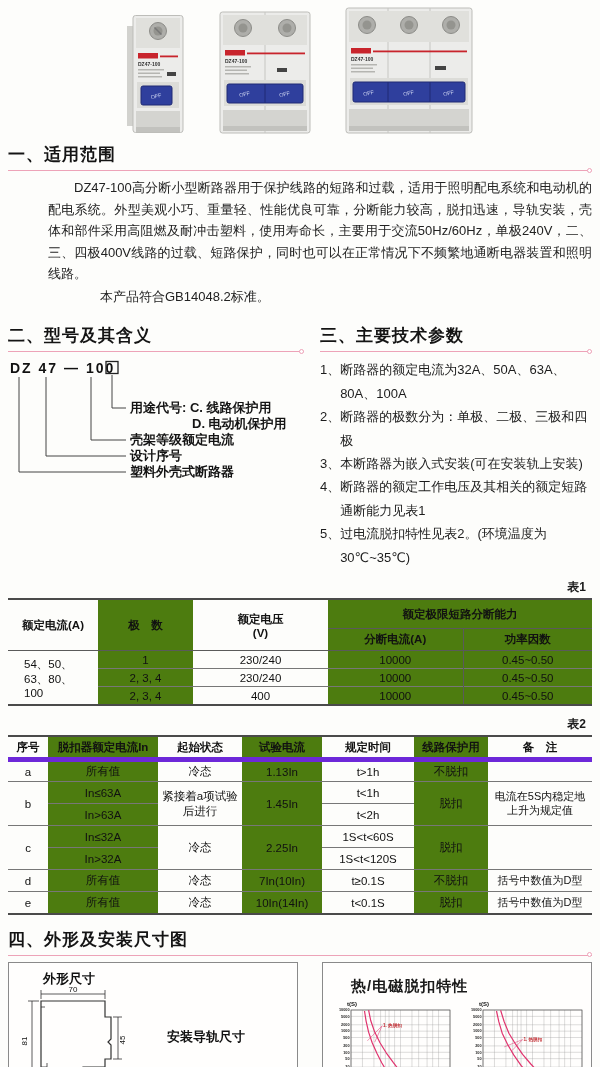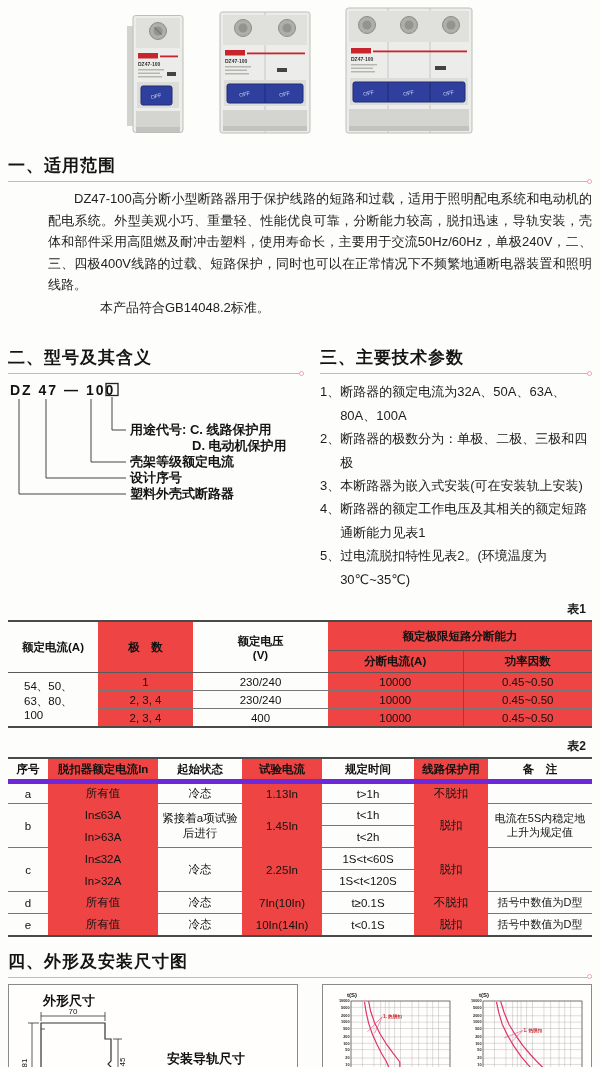--- a/index.html
+++ b/index.html
@@ -4,41 +4,41 @@
 <style>
   * { margin:0; padding:0; box-sizing:border-box; }
   body { font-family:"Liberation Sans","DejaVu Sans",sans-serif; background:#ffffff; }
   .page { width:600px; height:1067px; background:#fdfdfb; overflow:hidden; position:relative; color:#1a1a1a; }
   .inner { padding:0 8px; }
 
   
   .products { display:flex; justify-content:center; align-items:flex-end; gap:30px; padding-top:6px; height:136px; }
 
   
-  h2.sec-title { font-size:17px; font-weight:bold; letter-spacing:1px; color:#141414; margin-top:18px; }
+  h2.sec-title { font-size:17px; font-weight:bold; letter-spacing:1px; color:#141414; margin-top:7px; }
   .rule { position:relative; height:1px; background:#eda3b8; margin:4px 0 6px 0; }
   .rule .dot { position:absolute; right:0; top:-2.5px; width:5px; height:5px; border:1px solid #eda3b8; border-radius:50%; background:#fff; }
 
   .para { font-size:13px; line-height:1.66; color:#222; font-weight:500; text-align:justify;margin-left:40px; }
   .para.indent { text-indent:2em; }
   .para.p2 { padding-left:4em; margin-top:1px; }
 
   .two-col { display:flex; gap:16px; margin-top:10px; }
   .col-l { width:296px; }
   .col-r { flex:1; }
   .list-item { font-size:13px; line-height:1.8; font-weight:500; padding-left:1.55em; text-indent:-1.55em; color:#1c1c1c; }
 
   
   .tbl-tag { text-align:right; font-size:12px; font-weight:bold; padding-right:6px; margin-top:10px; margin-bottom:2px; }
   table { border-collapse:collapse; width:584px; table-layout:fixed; }
   table.t1 { border-top:2px solid #4a4a4a; border-bottom:2px solid #4a4a4a; }
   table.t2 { border-top:2px solid #4a4a4a; border-bottom:2px solid #4a4a4a; }
   th, td { font-size:11.5px; text-align:center; vertical-align:middle; padding:2px 3px; color:#111; }
   th { font-weight:bold; }
-  .bl { background:#ef4444; }
+  .bl { background:#4d7c0f; }
   .t1 thead tr.hr1 th { height:30px; border-bottom:1px solid #5a5a5a; }
   .t1 thead tr.hr1 th[rowspan] { border-bottom:1px solid #5a5a5a; }
   .t1 thead tr.hr2 th { height:22px; border-bottom:1px solid #5a5a5a; }
   .t1 th.sub { border-top:1px solid #5a5a5a; }
   .t1 tbody td { height:18px; border-top:1px solid #777; }
   .t1 tbody td.cur { text-align:left; padding-left:16px; font-weight:500; border-top:none; }
   .t1 .vl { border-left:1px solid #5a5a5a; }
   .t2 thead th { height:24px; border-bottom:5px solid #6d28d9; }
   .t2 tbody td { height:22px; border-top:1px solid #777; font-weight:500; }
   .t2 td.note { font-size:11px; line-height:1.25; }
@@ -406,20 +406,21 @@
               <circle cx="11" cy="95" r="5"></circle>
                 <circle cx="35.5" cy="95" r="5"></circle>
                 <circle cx="60" cy="95" r="5"></circle>
                 <circle cx="84.5" cy="95" r="5"></circle>
             </g>
           </g>
         </svg>
       </div>
 
       <div class="panel pr">
+        <div class="curves-title">热/电磁脱扣特性</div>
         <div class="charts-row">
           <div class="chart-block">
             <svg class="trip-chart" width="128" height="176" viewBox="0 0 128 176">
                 <line x1="24" y1="12" x2="123" y2="12" stroke="#9c9c9c" stroke-width="0.35"></line>
                 <text x="22.5" y="13.3" font-size="3.8" text-anchor="end" fill="#222" font-weight="bold">10000</text>
                 <line x1="24" y1="18.364634194038462" x2="123" y2="18.364634194038462" stroke="#9c9c9c" stroke-width="0.35"></line>
                 <text x="22.5" y="19.664634194038463" font-size="3.8" text-anchor="end" fill="#222" font-weight="bold">5000</text>
                 <line x1="24" y1="26.77822294881868" x2="123" y2="26.77822294881868" stroke="#9c9c9c" stroke-width="0.35"></line>
                 <text x="22.5" y="28.07822294881868" font-size="3.8" text-anchor="end" fill="#222" font-weight="bold">2000</text>
                 <line x1="24" y1="33.14285714285714" x2="123" y2="33.14285714285714" stroke="#9c9c9c" stroke-width="0.35"></line>

